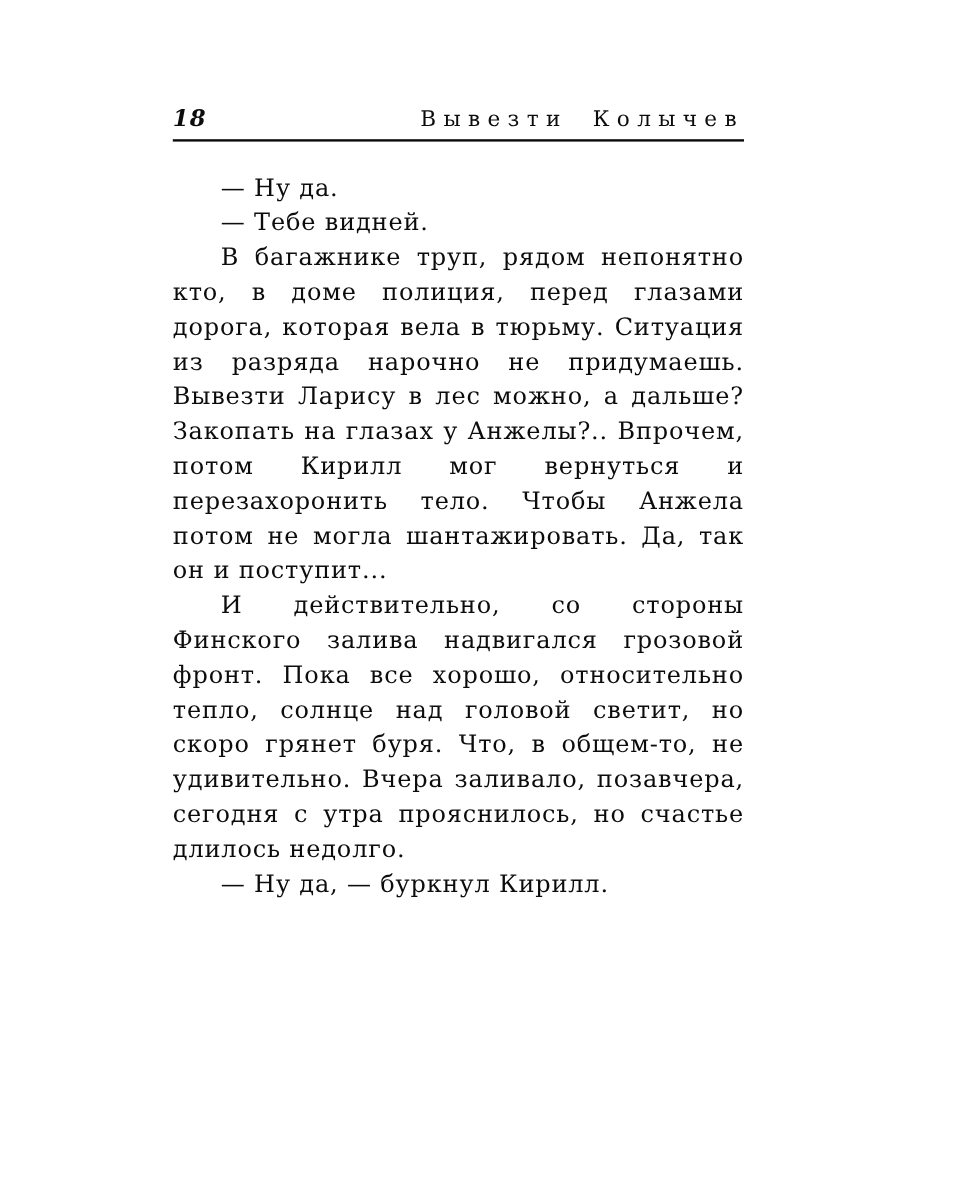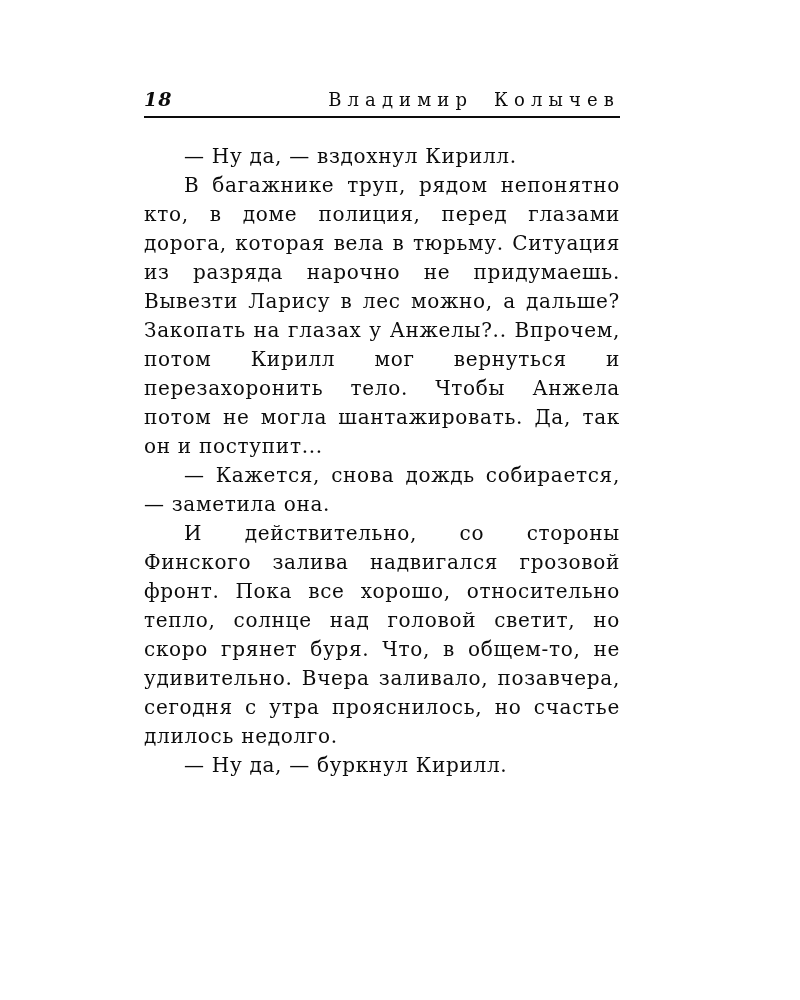--- a/index.html
+++ b/index.html
@@ -51,23 +51,23 @@
     margin: 0;
     text-indent: 40px;
   }
 </style>
 </head>
 <body>
 
 <div class="page">
   <header class="running-head">
     <span class="pagenum">18</span>
-    <span class="author">Владимир Колычев</span>
+    <span class="author">Вывезти Колычев</span>
   </header>
   <div class="rule"></div>
   <main class="text-block">
-      <p class="para">— Ну да, — вздохнул Кирилл.</p>
+      <p class="para">— Ну да.</p>
+      <p class="para">— Тебе видней.</p>
       <p class="para">В багажнике труп, рядом непонятно кто, в доме полиция, перед глазами дорога, которая вела в тюрьму. Ситуация из разряда нарочно не придумаешь. Вывезти Ларису в лес можно, а дальше? Закопать на глазах у Анжелы?.. Впрочем, потом Кирилл мог вернуться и перезахоронить тело. Чтобы Анжела потом не могла шантажировать. Да, так он и поступит...</p>
-      <p class="para">— Кажется, снова дождь собирается, — заметила она.</p>
       <p class="para">И действительно, со стороны Финского залива надвигался грозовой фронт. Пока все хорошо, относительно тепло, солнце над головой светит, но скоро грянет буря. Что, в общем-то, не удивительно. Вчера заливало, позавчера, сегодня с утра прояснилось, но счастье длилось недолго.</p>
       <p class="para">— Ну да, — буркнул Кирилл.</p>
     </main>
 </div>
 
 </body></html>

